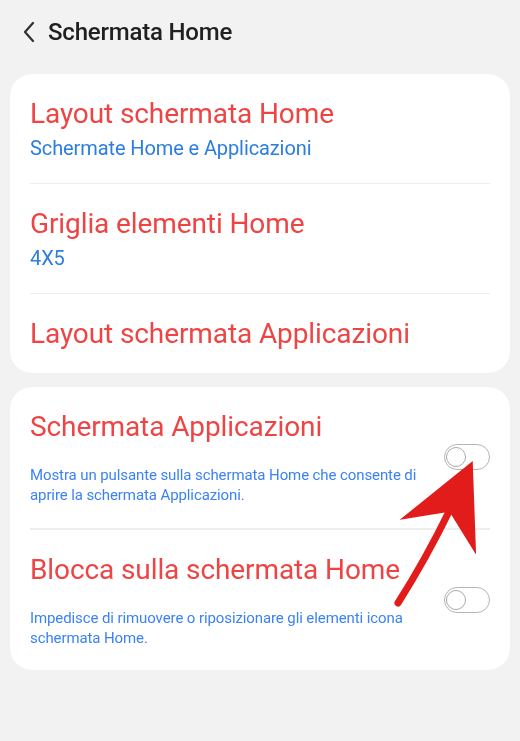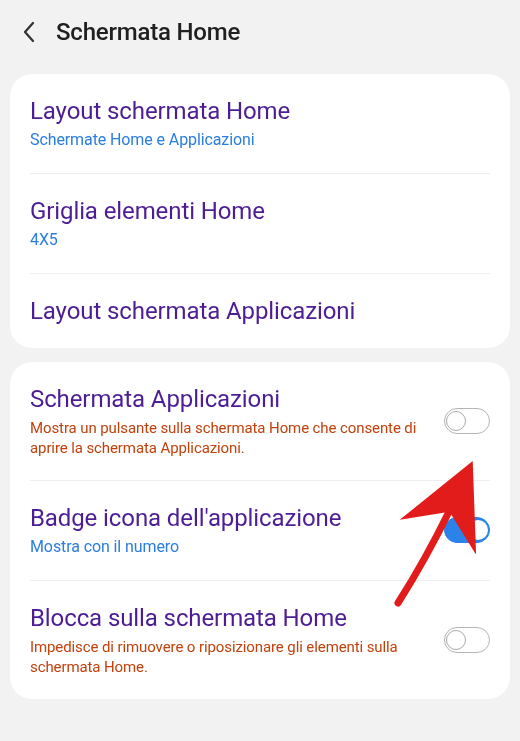--- a/index.html
+++ b/index.html
@@ -14,21 +14,21 @@
       background: #f2f2f2;
       font-family: -apple-system, BlinkMacSystemFont, 'Segoe UI', Roboto, sans-serif;
       color: #202020;
       overflow: hidden;
       position: relative;
     }
     .header {
       display: flex;
       align-items: center;
       padding: 18px 14px 18px 22px;
-      gap: 20px;
+      gap: 12px;
     }
     .back-icon {
       width: 14px;
       height: 22px;
       display: flex;
       align-items: center;
       justify-content: center;
       cursor: pointer;
     }
     .back-icon svg {
@@ -54,36 +54,36 @@
       align-items: center;
       padding: 22px 20px;
       gap: 14px;
       cursor: pointer;
     }
     .row-text {
       flex: 1;
       min-width: 0;
     }
     .row-title {
-      font-size: 24px;
-      color: #4c1d95;
+      font-size: 28px;
+      color: #ef4444;
       line-height: 1.25;
       letter-spacing: -0.1px;
     }
     .row-sub {
-      font-size: 16px;
+      font-size: 20px;
       color: #2a7de1;
       margin-top: 4px;
       line-height: 1.3;
       letter-spacing: -0.1px;
     }
     .row-desc {
       font-size: 15px;
-      color: #c2410c;
-      margin-top: 4px;
+      color: #3b82f6;
+      margin-top: 21px;
       line-height: 1.35;
       letter-spacing: -0.1px;
     }
     .divider {
       height: 1px;
       background: #eeeeee;
       margin: 0 20px;
     }
     .toggle {
       width: 46px;
@@ -175,36 +175,27 @@
       <div class="row-title">Schermata Applicazioni</div>
       <div class="row-desc">Mostra un pulsante sulla schermata Home che consente di aprire la schermata Applicazioni.</div>
     </div>
     <div class="toggle toggle-off">
       <div class="knob"></div>
     </div>
   </div>
 
   <div class="divider"></div>
 
-  <div class="row">
-    <div class="row-text">
-      <div class="row-title">Badge icona dell'applicazione</div>
-      <div class="row-sub">Mostra con il numero</div>
-    </div>
-    <div class="toggle toggle-on">
-      <div class="knob"></div>
-    </div>
-  </div>
 
   <div class="divider"></div>
 
   <div class="row">
     <div class="row-text">
       <div class="row-title">Blocca sulla schermata Home</div>
-      <div class="row-desc">Impedisce di rimuovere o riposizionare gli elementi sulla schermata Home.</div>
+      <div class="row-desc">Impedisce di rimuovere o riposizionare gli elementi icona schermata Home.</div>
     </div>
     <div class="toggle toggle-off">
       <div class="knob"></div>
     </div>
   </div>
 
 </div>
 
 <svg class="arrow-overlay" style="left:378px; top:458px; width:110px; height:150px;" viewBox="0 0 110 150">
   <defs>

